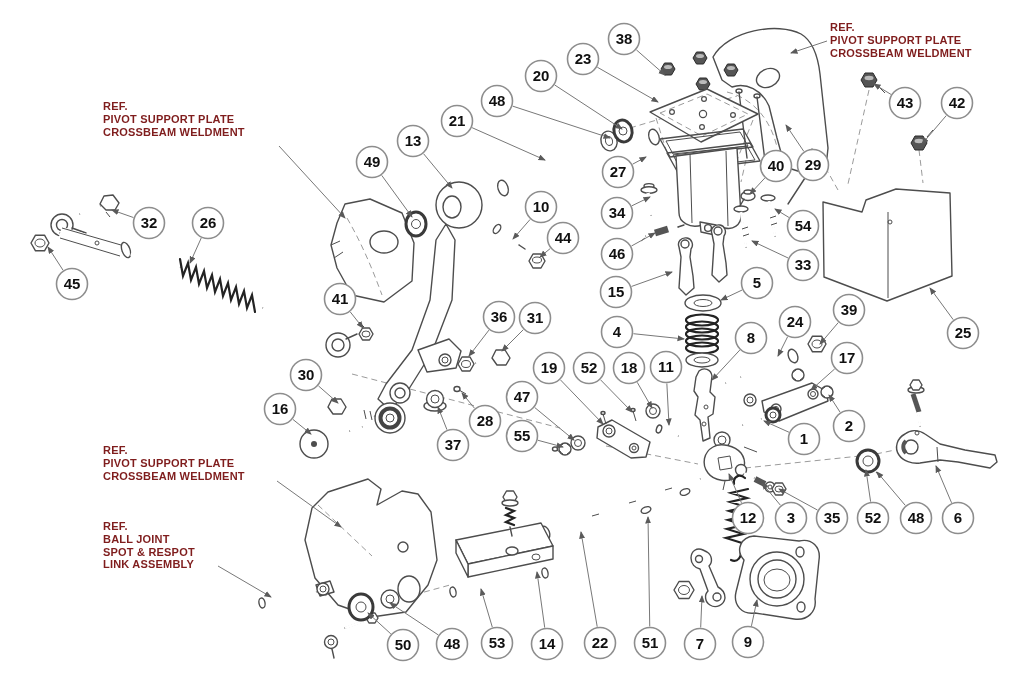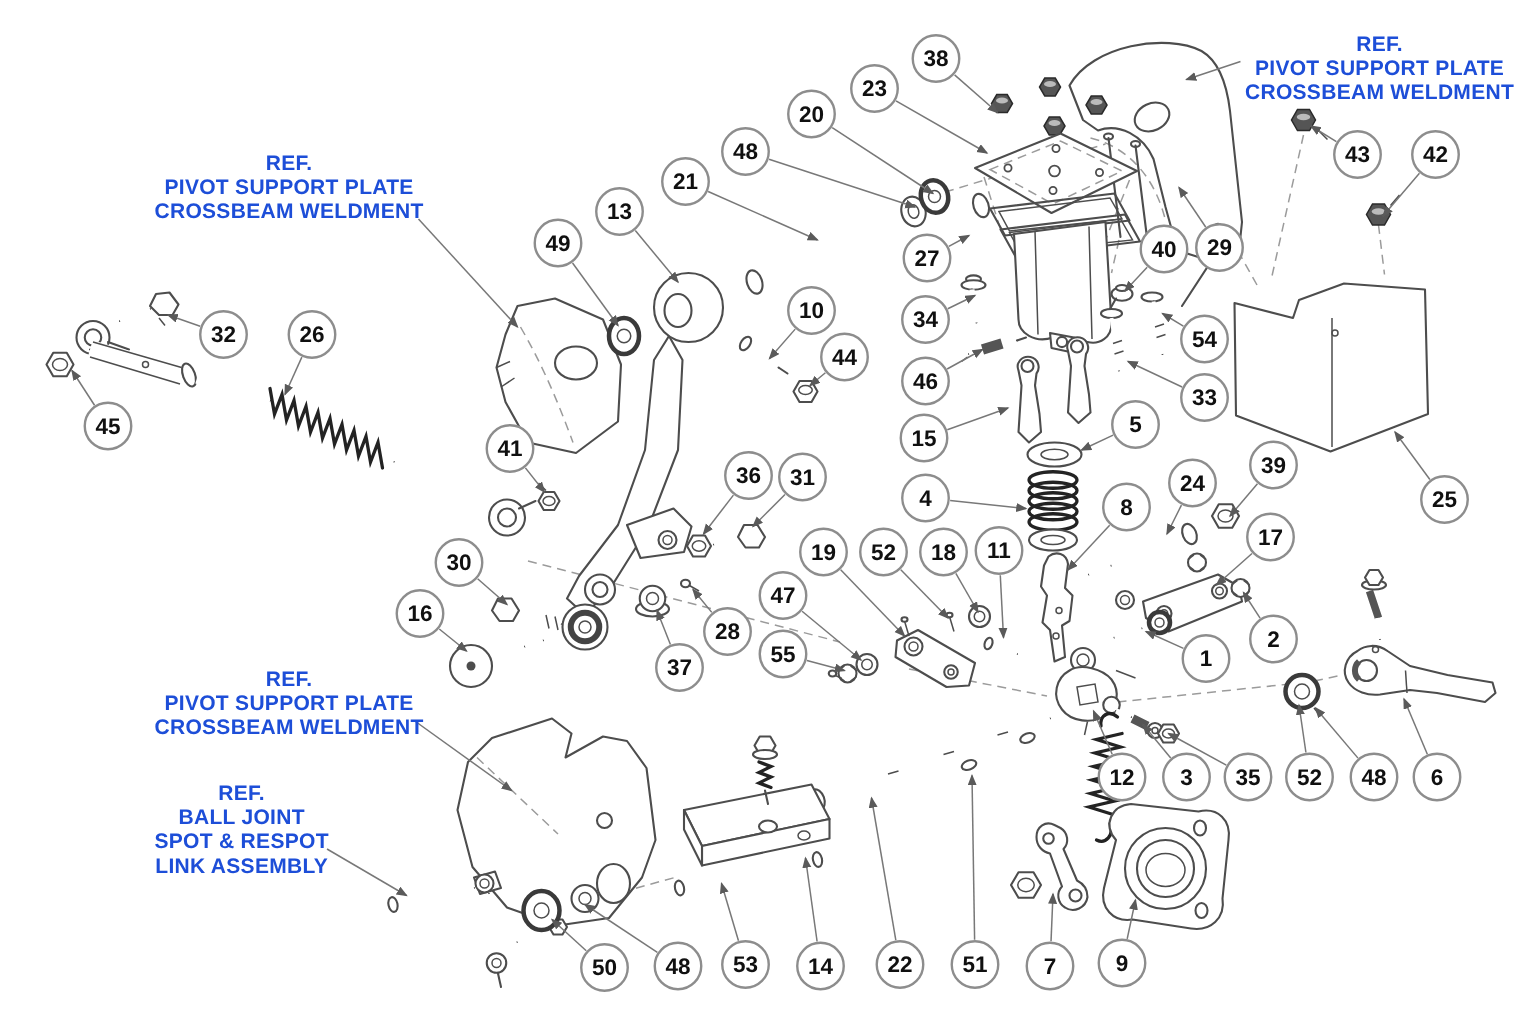--- a/index.html
+++ b/index.html
@@ -1,20 +1,20 @@
 <!DOCTYPE html>
 <html><head>
 <meta charset="utf-8">
 <style>
   html,body{margin:0;padding:0;background:#fff;}
   .stage{position:relative;width:1024px;height:675px;background:#ffffff;overflow:hidden;
          font-family:"Liberation Sans", sans-serif;}
   .stage svg{position:absolute;left:0;top:0;}
-  .ref-label{position:absolute;white-space:pre-line;font-weight:700;font-size:14px;
-             line-height:1.16;color:#1d4ed8;letter-spacing:.2px;text-align:center;}
+  .ref-label{position:absolute;white-space:pre-line;font-weight:700;font-size:11px;
+             line-height:1.16;color:#7f1d1d;letter-spacing:.2px;}
   
   .ln{fill:none;stroke:#4d4d4d;stroke-width:1.4;stroke-linejoin:round;stroke-linecap:round;}
   .fw{fill:#ffffff;stroke:#4d4d4d;stroke-width:1.4;stroke-linejoin:round;}
   .thin{fill:none;stroke:#4d4d4d;stroke-width:1;}
   .dk{fill:none;stroke:#232323;stroke-width:2.2;stroke-linecap:round;}
   .dkr{fill:#ffffff;stroke:#3a3a3a;stroke-width:3;}
   .dash{fill:none;stroke:#9b9b9b;stroke-width:1;stroke-dasharray:6 4;}
   .fill-dk{fill:#555;stroke:#2a2a2a;stroke-width:1;}
   .balloon-circle{fill:#ffffff;stroke:#8d8d8d;stroke-width:1.6;}
   .balloon-num{font-family:"Liberation Sans", sans-serif;font-size:15px;font-weight:700;fill:#101010;}

